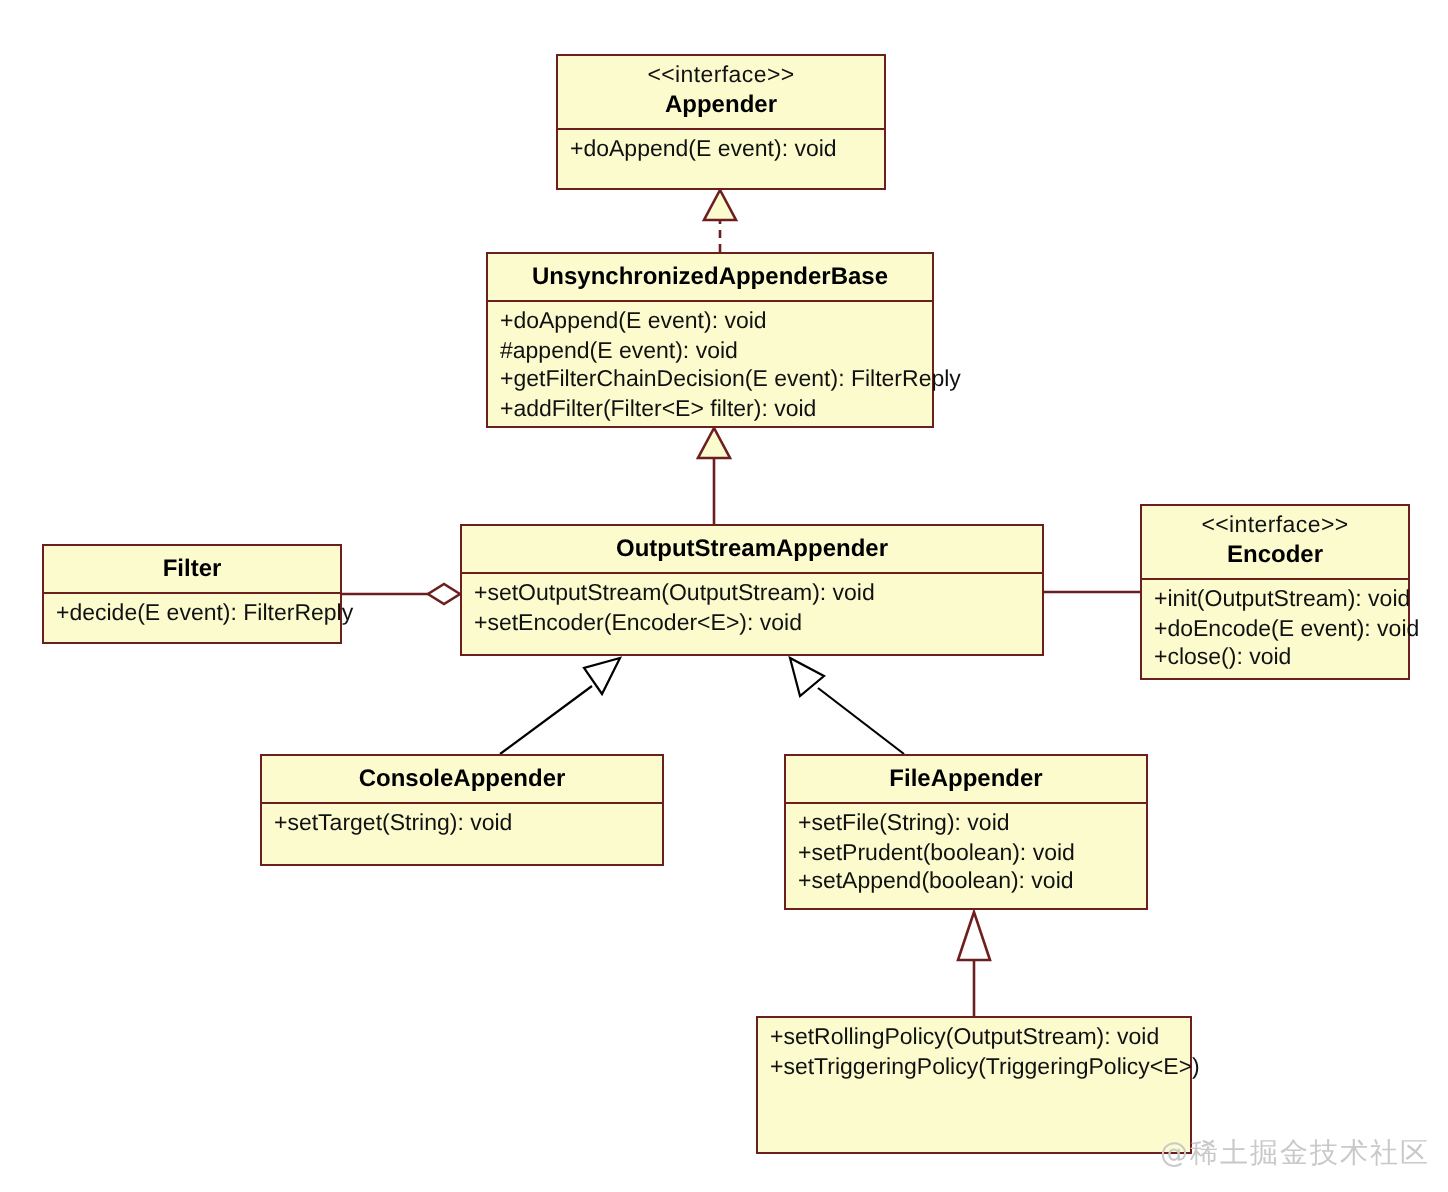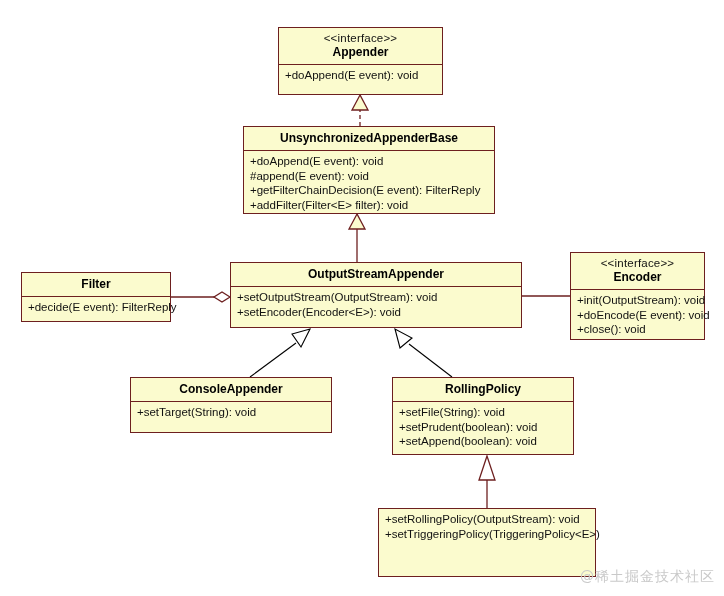--- a/index.html
+++ b/index.html
@@ -69,21 +69,21 @@
   <div class="uml-box" style="left:278px;top:27px;width:165px;height:68px;">
     <div class="uml-head">
       <span class="uml-stereo">&lt;&lt;interface&gt;&gt;</span>
       <span class="uml-title">Appender</span>
     </div>
     <div class="uml-body">
       <div class="uml-op">+doAppend(E event): void</div>
     </div>
   </div>
 
-  <div class="uml-box" style="left:243px;top:126px;width:252px;height:88px;">
+  <div class="uml-box" style="left:243px;top:126px;width:224px;height:88px;">
     <div class="uml-head" style="padding-top:4px;padding-bottom:4px;">
       <span class="uml-title">UnsynchronizedAppenderBase</span>
     </div>
     <div class="uml-body">
       <div class="uml-op">+doAppend(E event): void</div>
       <div class="uml-op">#append(E event): void</div>
       <div class="uml-op">+getFilterChainDecision(E event): FilterReply</div>
       <div class="uml-op">+addFilter(Filter&lt;E&gt; filter): void</div>
     </div>
   </div>
@@ -123,21 +123,21 @@
     <div class="uml-head" style="padding-top:4px;padding-bottom:4px;">
       <span class="uml-title">ConsoleAppender</span>
     </div>
     <div class="uml-body">
       <div class="uml-op">+setTarget(String): void</div>
     </div>
   </div>
 
   <div class="uml-box" style="left:392px;top:377px;width:182px;height:78px;">
     <div class="uml-head" style="padding-top:4px;padding-bottom:4px;">
-      <span class="uml-title">RollingPolicy</span>
+      <span class="uml-title">FileAppender</span>
     </div>
     <div class="uml-body">
       <div class="uml-op">+setFile(String): void</div>
       <div class="uml-op">+setPrudent(boolean): void</div>
       <div class="uml-op">+setAppend(boolean): void</div>
     </div>
   </div>
 
   <div class="uml-box" style="left:378px;top:508px;width:218px;height:69px;">
     <div class="uml-body">

